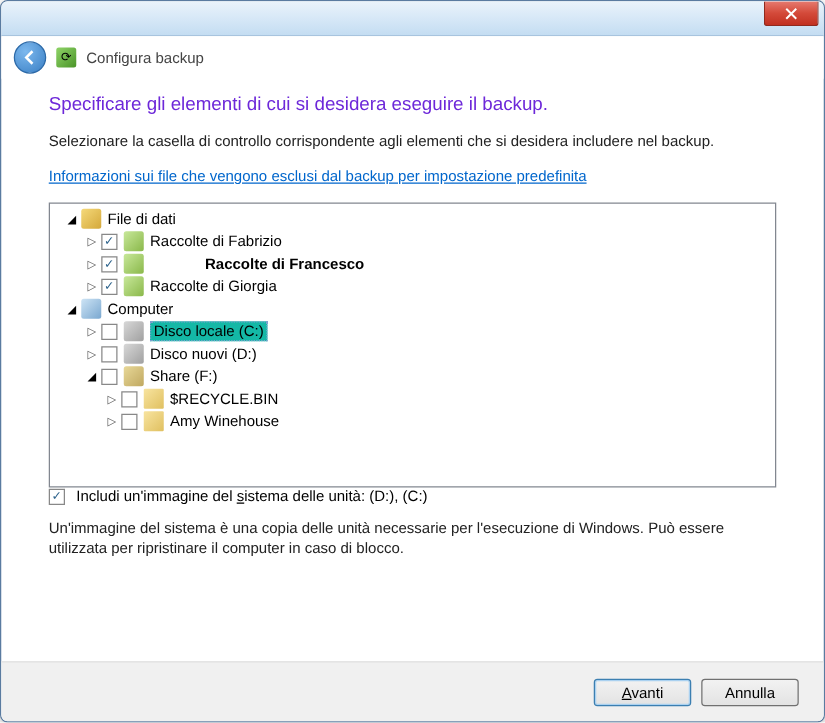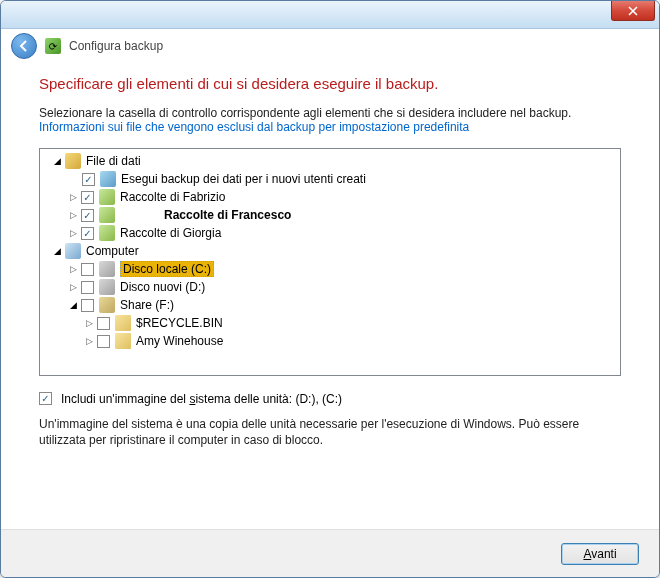--- a/index.html
+++ b/index.html
@@ -5,42 +5,42 @@
 * { box-sizing: border-box; margin: 0; padding: 0; }
 body { font-family: "Segoe UI", Tahoma, sans-serif; font-size: 12px; background: #fff; width: 660px; height: 578px; overflow: hidden; }
 .window { width: 660px; height: 578px; background: #fff; border: 1px solid #5a7ba0; border-radius: 6px; overflow: hidden; box-shadow: 0 2px 8px rgba(0,0,0,0.3); position: relative; }
 .titlebar { height: 28px; background: linear-gradient(to bottom, #eaf3fb 0%, #d7e8f7 50%, #c4ddf2 100%); border-bottom: 1px solid #a8c4de; display: flex; justify-content: flex-end; align-items: flex-start; padding: 0 4px; }
 .close-btn { width: 44px; height: 20px; background: linear-gradient(to bottom, #e67a6f 0%, #d44a3a 50%, #c13020 100%); border: 1px solid #8f2a1e; border-top: none; border-radius: 0 0 3px 3px; display: flex; align-items: center; justify-content: center; color: #fff; font-size: 10px; cursor: pointer; }
 .header { height: 34px; display: flex; align-items: center; padding: 0 10px; gap: 8px; background: #fff; }
 .back-btn { width: 26px; height: 26px; border-radius: 50%; background: radial-gradient(circle at 35% 30%, #7cb8ee, #3a7fc4); display: flex; align-items: center; justify-content: center; color: #fff; font-size: 14px; cursor: pointer; border: 1px solid #2d6aa8; }
 .hdr-icon { width: 16px; height: 16px; background: linear-gradient(135deg, #8fd468, #4a9428); border-radius: 2px; display: flex; align-items: center; justify-content: center; font-size: 10px; }
 .hdr-title { color: #444; }
 .content { padding: 12px 38px 0 38px; }
-.heading { color: #b91c1c; font-size: 15px; font-weight: normal; margin-bottom: 14px; }
-.desc { color: #222; margin-bottom: 0; }
-.link { color: #0066cc; cursor: pointer; text-align: center; }
+.heading { color: #6d28d9; font-size: 15px; font-weight: normal; margin-bottom: 14px; }
+.desc { color: #222; margin-bottom: 14px; }
+.link { color: #0066cc; text-decoration: underline; cursor: pointer; text-align: center; }
 .tree-container { margin-top: 14px; border: 1px solid #828790; background: #fff; height: 228px; overflow-y: scroll; padding: 3px 0; }
 .tree-row { display: flex; align-items: center; height: 18px; padding-left: 6px; gap: 2px; white-space: nowrap; }
 .exp { width: 11px; height: 11px; display: inline-flex; align-items: center; justify-content: center; font-size: 9px; color: #595959; cursor: pointer; flex-shrink: 0; }
 .exp.open { color: #000; }
 .spacer { display: inline-block; flex-shrink: 0; }
 .chk { width: 13px; height: 13px; border: 1px solid #888; background: #fff; display: inline-flex; align-items: center; justify-content: center; font-size: 10px; color: #2c628b; cursor: pointer; margin-right: 3px; flex-shrink: 0; }
 .chk.checked::after { content: "✓"; }
 .ticon { width: 16px; height: 16px; margin-right: 3px; display: inline-flex; align-items: center; justify-content: center; font-size: 11px; flex-shrink: 0; }
 .ticon.users { background: linear-gradient(135deg, #f5d97a, #d4a83a); border-radius: 2px; }
 .ticon.user { background: linear-gradient(135deg, #a8d8f0, #5a9cc8); border-radius: 2px; }
 .ticon.group { background: linear-gradient(135deg, #c8e89a, #8ab84a); border-radius: 2px; }
 .ticon.computer { background: linear-gradient(135deg, #cde4f5, #7aa8d0); border-radius: 2px; }
 .ticon.drive { background: linear-gradient(135deg, #d8d8d8, #a0a0a0); border-radius: 2px; }
 .ticon.share { background: linear-gradient(135deg, #e8d898, #c0a860); border-radius: 2px; }
 .ticon.folder { background: linear-gradient(135deg, #f8e4a0, #e0c060); border-radius: 1px; }
 .tlabel { color: #000; cursor: default; text-align: center; }
 .tlabel.bold { font-weight: bold; padding-left: 44px; }
-.tlabel.sel { background: #eab308; border: 1px dotted #7da2ce; padding: 0 2px; }
-.sys-chk-row { margin-top: 16px; display: flex; gap: 6px; }
+.tlabel.sel { background: #14b8a6; border: 1px dotted #7da2ce; padding: 0 2px; }
+.sys-chk-row { display: flex; align-items: center; gap: 6px; }
 .sys-desc { margin-top: 10px; color: #222; line-height: 1.35; }
 .footer { position: absolute; bottom: 0; left: 0; right: 0; height: 48px; background: #f0f0f0; border-top: 1px solid #dfdfdf; display: flex; justify-content: flex-end; align-items: center; padding-right: 20px; gap: 8px; }
 .btn { min-width: 78px; height: 22px; border: 1px solid #707070; background: linear-gradient(to bottom, #f2f2f2, #e3e3e3); border-radius: 3px; font-size: 12px; cursor: pointer; padding: 0 12px; }
 .btn.default { border: 1px solid #3c7fb1; box-shadow: 0 0 0 1px #aad1f0 inset; }
 .btn u { text-decoration: underline; }
 </style>
 </head>
 <body>
 
 <div class="window">
@@ -70,26 +70,20 @@
 
     <div class="tree-container">
 
       <div class="tree-row">
         <span class="spacer" style="width:4px"></span>
         <span class="exp open">◢</span>
         <span class="ticon users"></span>
         <span class="tlabel">File di dati</span>
       </div>
 
-      <div class="tree-row">
-        <span class="spacer" style="width:34px"></span>
-        <span class="chk checked"></span>
-        <span class="ticon user"></span>
-        <span class="tlabel">Esegui backup dei dati per i nuovi utenti creati</span>
-      </div>
 
       <div class="tree-row">
         <span class="spacer" style="width:20px"></span>
         <span class="exp">▷</span>
         <span class="chk checked"></span>
         <span class="ticon group"></span>
         <span class="tlabel">Raccolte di Fabrizio</span>
       </div>
 
       <div class="tree-row">
@@ -159,15 +153,16 @@
 
     <div class="sys-chk-row">
       <span class="chk checked"></span>
       <span>Includi un'immagine del <u>s</u>istema delle unità: (D:), (C:)</span>
     </div>
     <div class="sys-desc">Un'immagine del sistema è una copia delle unità necessarie per l'esecuzione di Windows. Può essere utilizzata per ripristinare il computer in caso di blocco.</div>
   </div>
 
   <div class="footer">
     <button class="btn default"><u>A</u>vanti</button>
+    <button class="btn">Annulla</button>
   </div>
 
 </div>
 
 </body></html>

